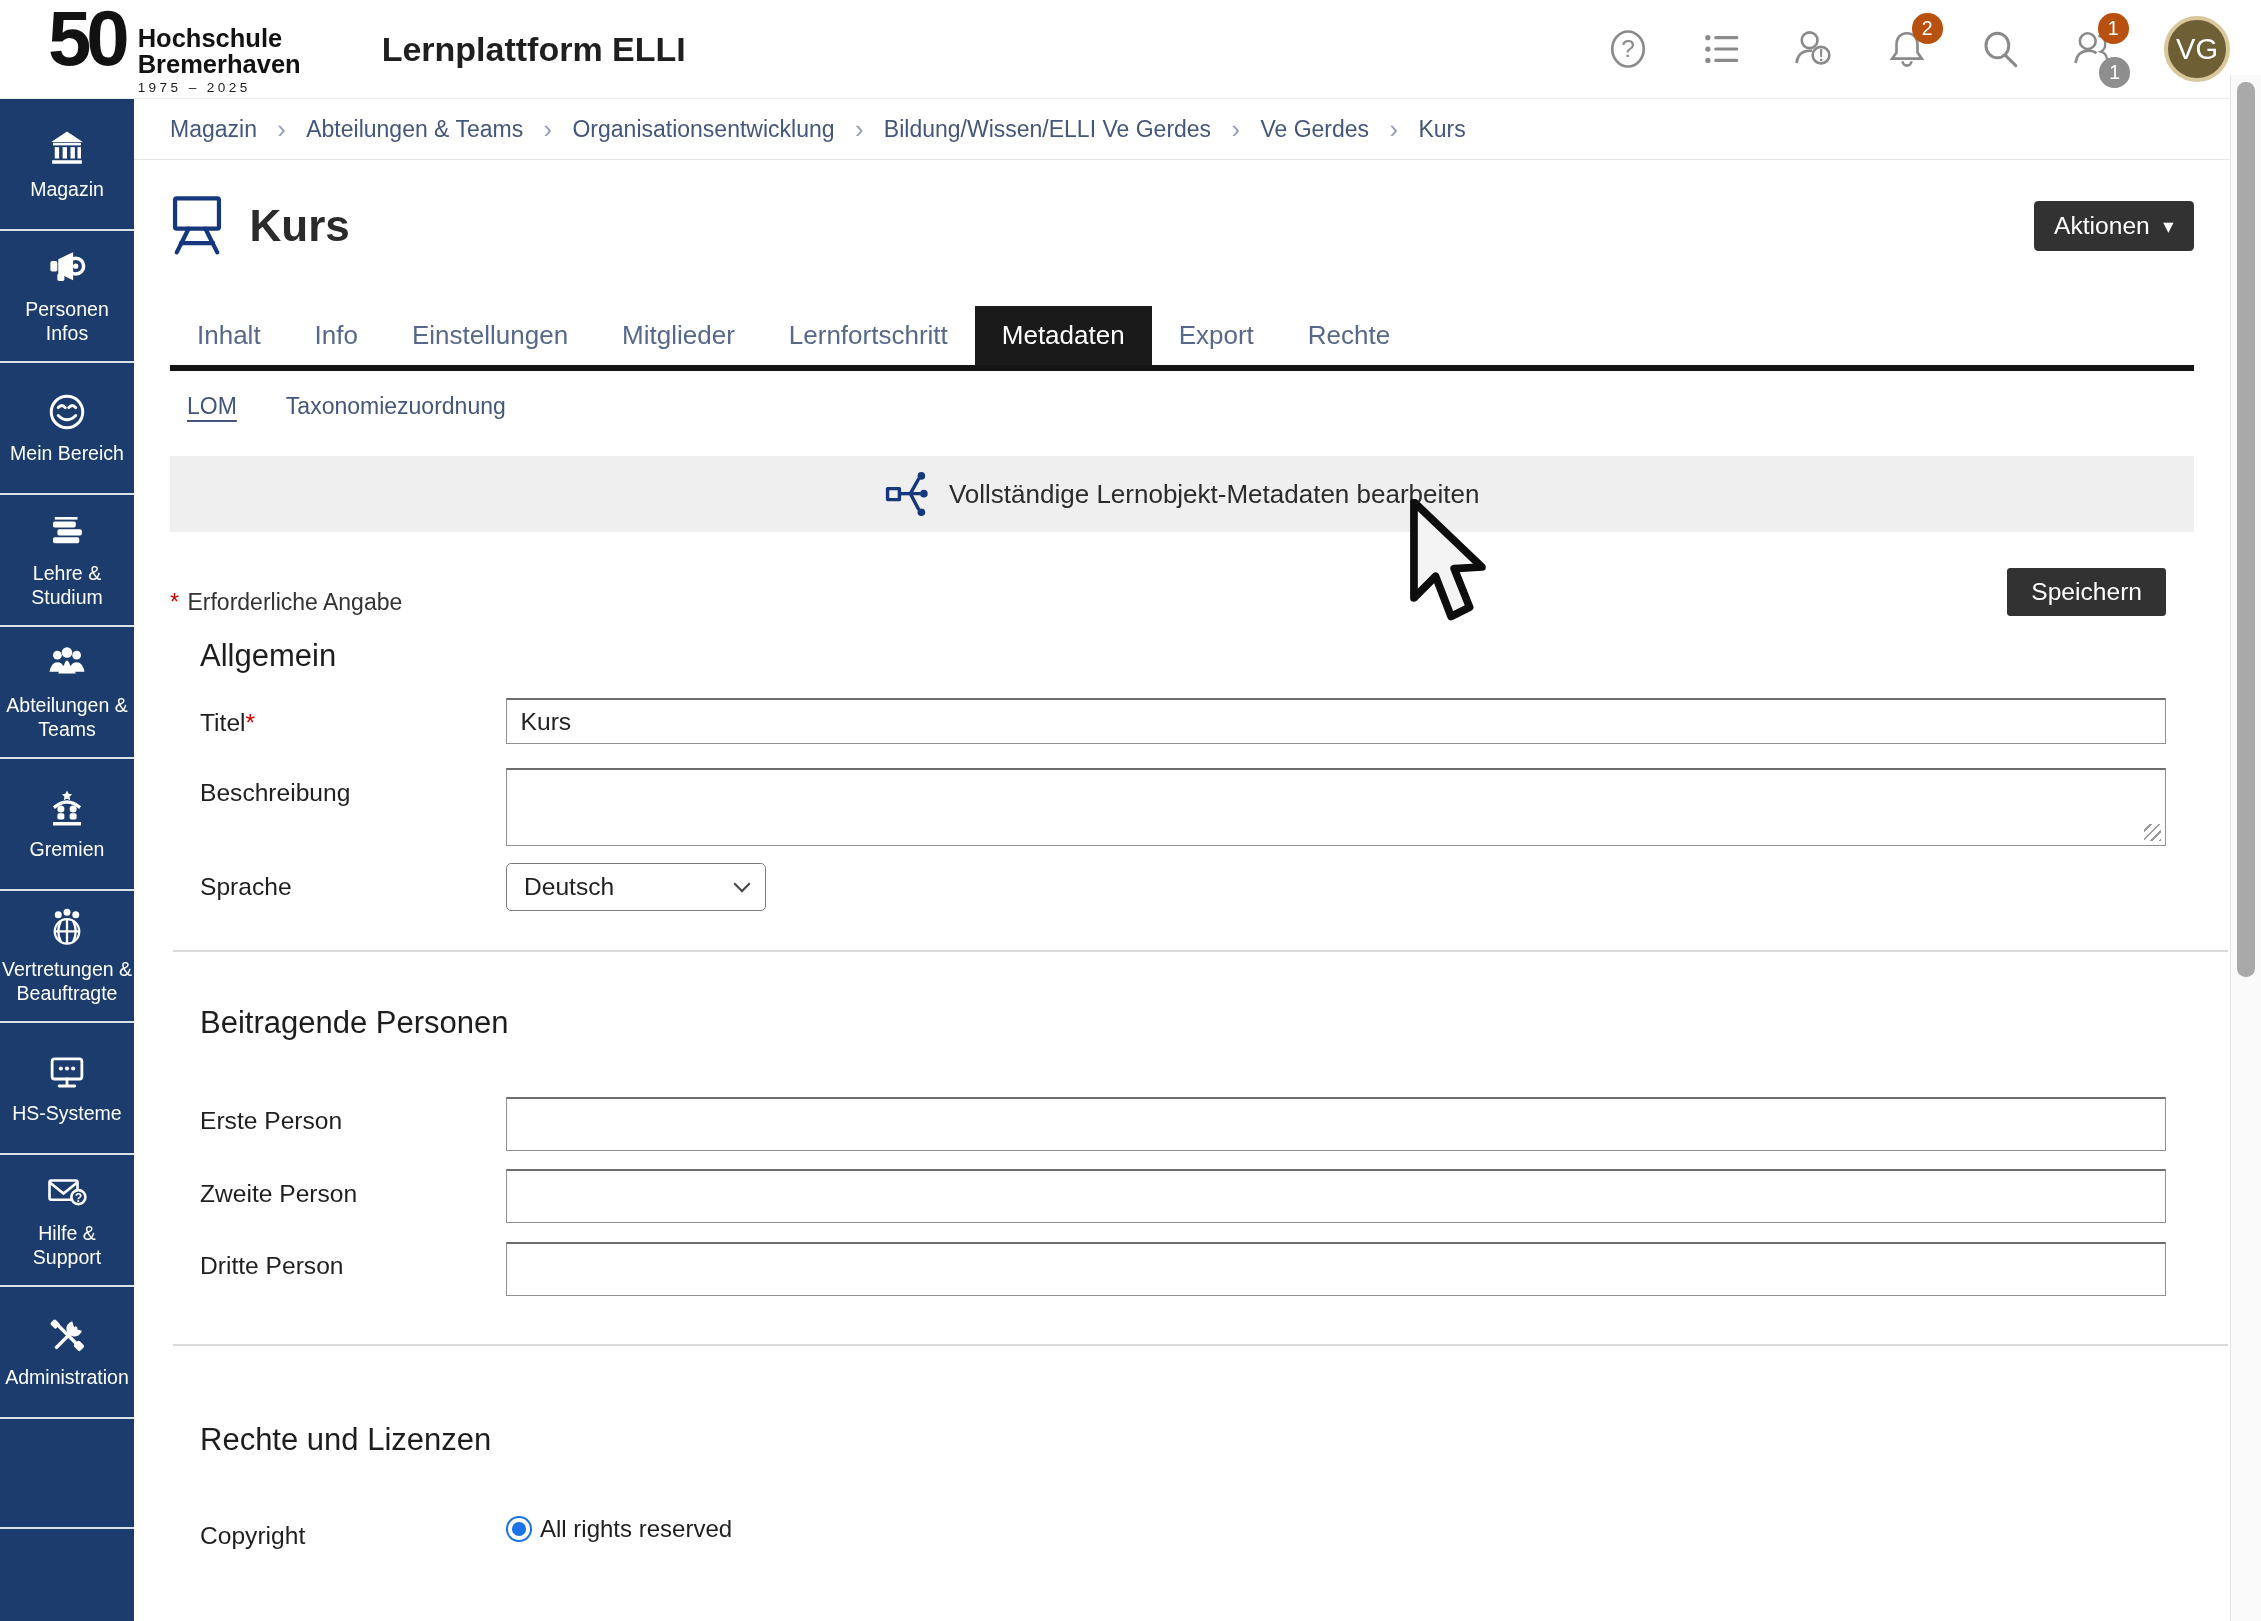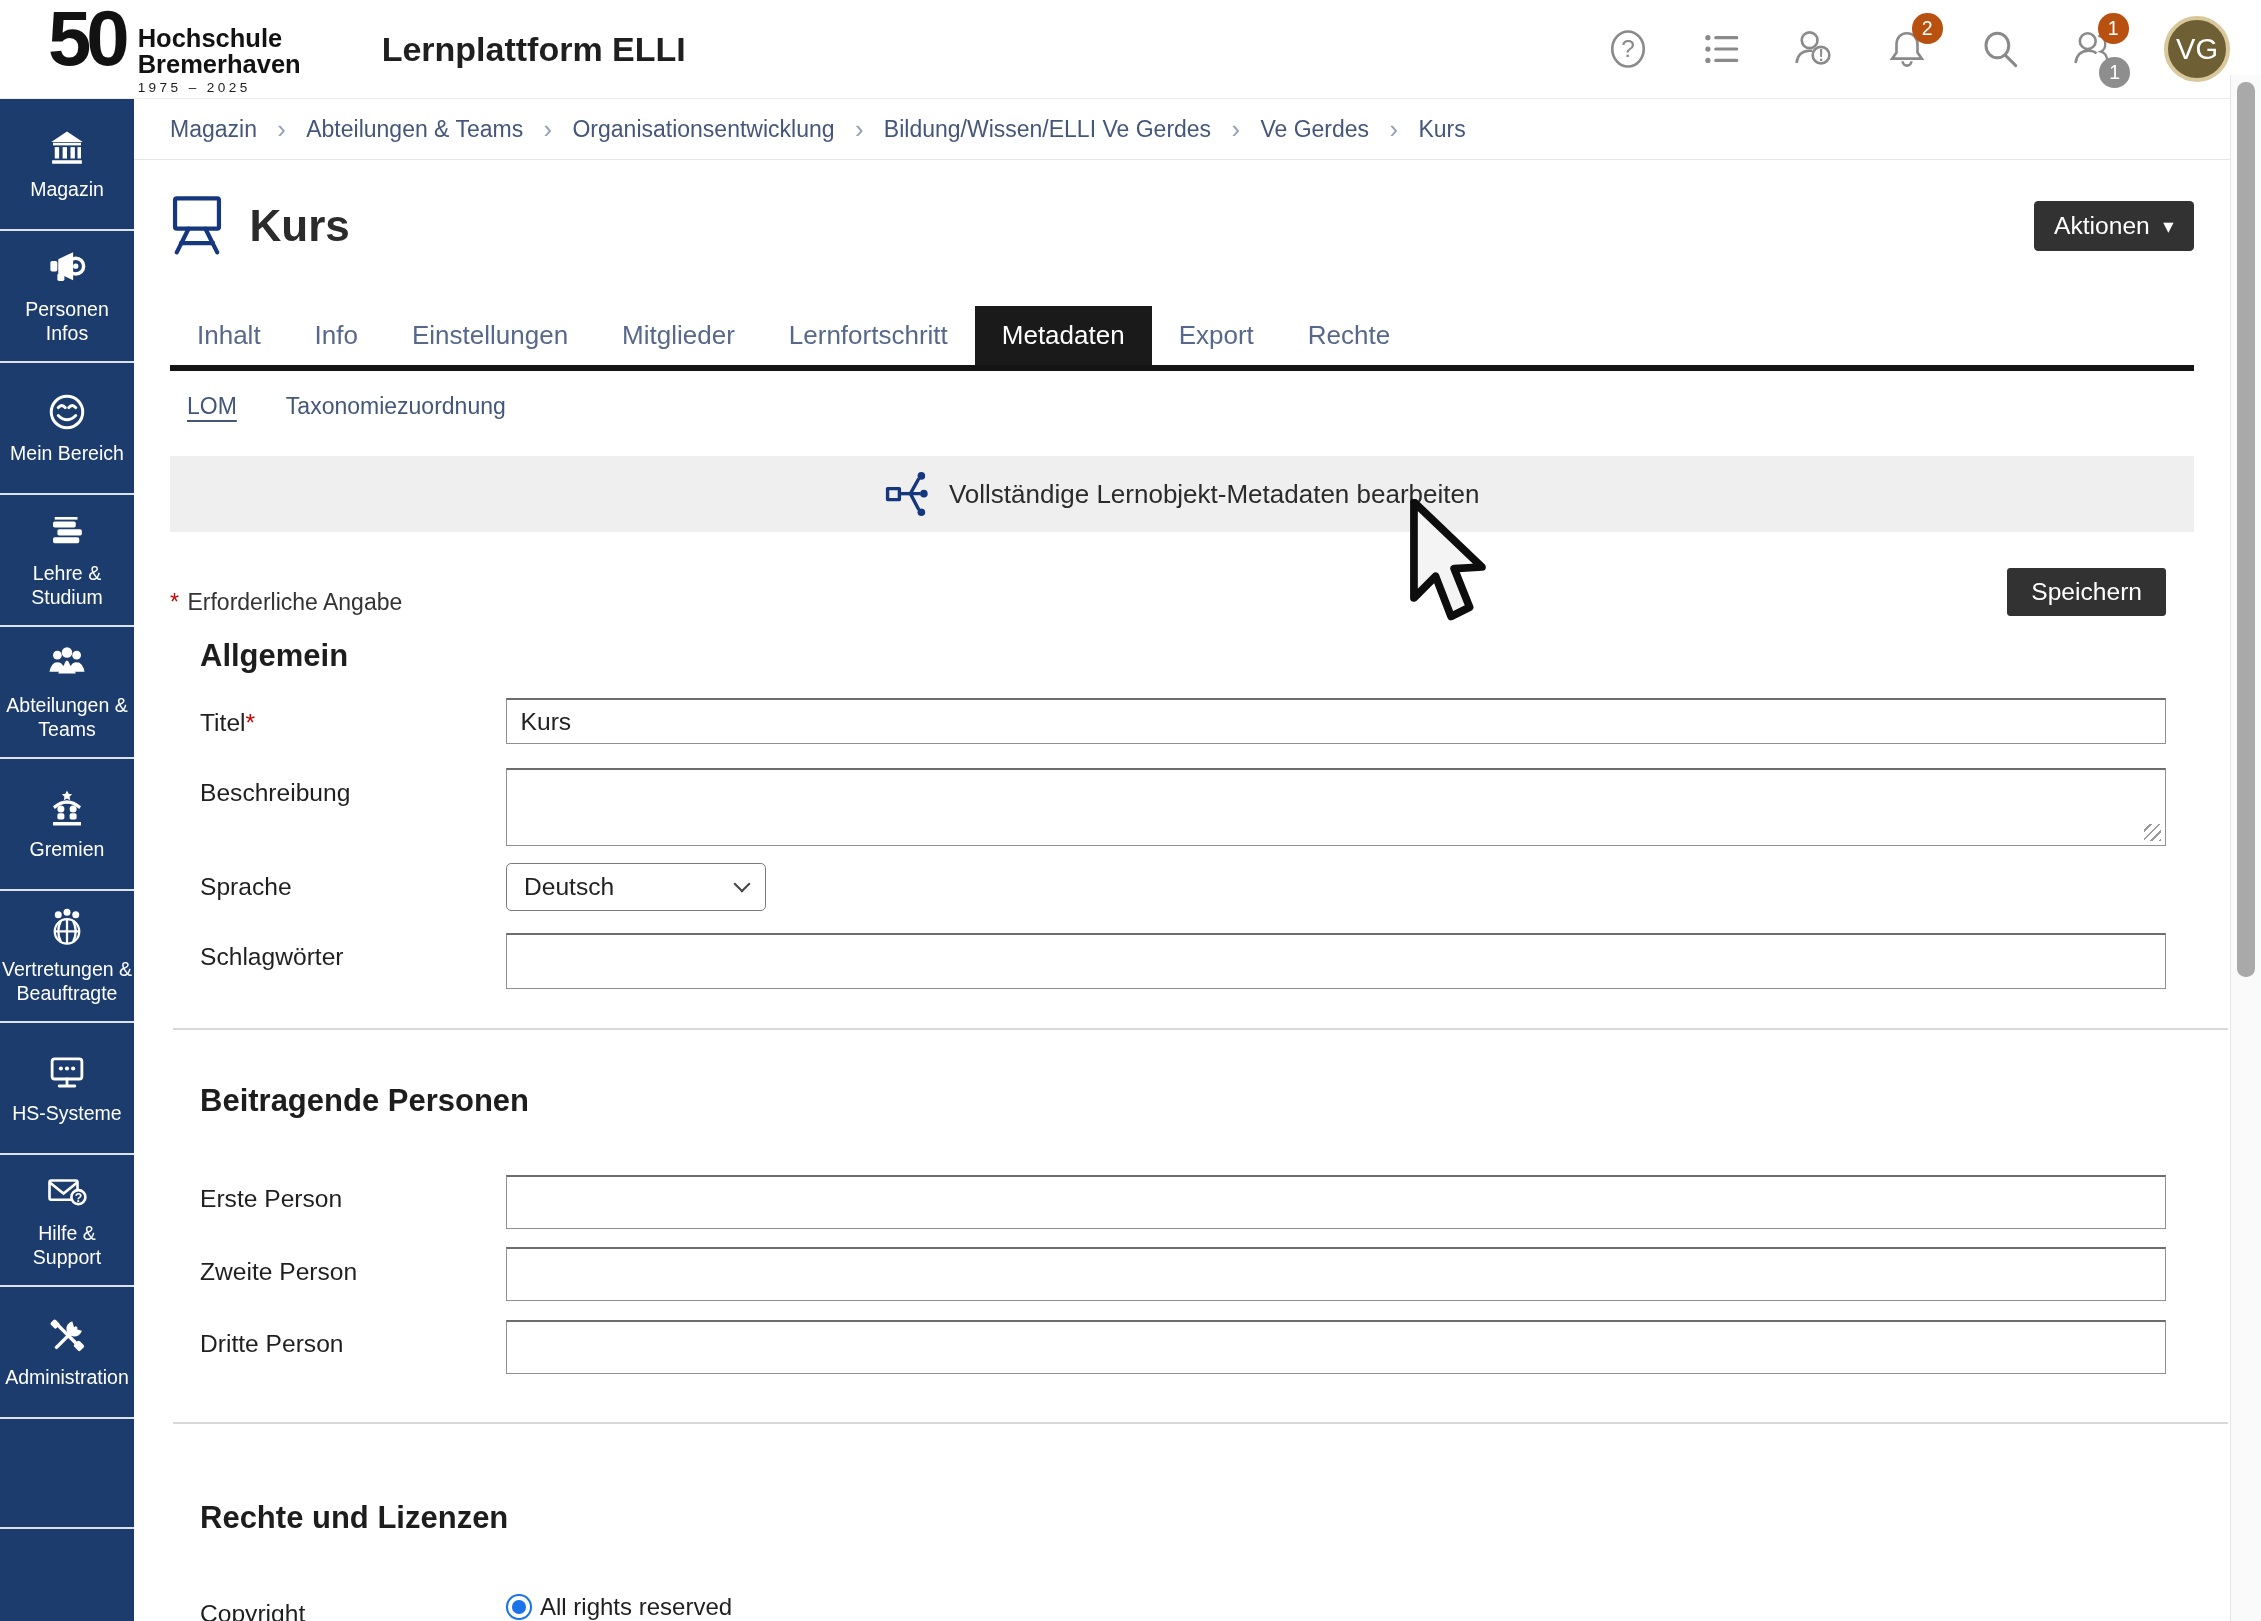--- a/index.html
+++ b/index.html
@@ -59,21 +59,21 @@
   .banner { margin:34px 36px 0 36px; height:76px; background:#efefef; display:flex; align-items:center;
     justify-content:center; gap:20.4px; font-size:26px; color:#2b2b2b; cursor:pointer; }
   .banner svg { width:44px; height:49px; }
 
   .note-row { margin:36px 64px 0 36px; display:flex; align-items:flex-end; }
   .required-note { font-size:23px; color:#333; padding-top:13.6px; }
   .req-star { color:#cc0000; margin-right:8.5px; }
   .save-btn { margin-left:auto; background:#323232; color:#fff; font-size:24.6px; padding:10.2px 24px;
     border-radius:3.4px; border:none; cursor:pointer; }
 
-  .section-h { font-size:31px; font-weight:700; color:#1d1d1d; margin-left:66px; }
+  .section-h { font-size:31px; font-weight:400; color:#1d1d1d; margin-left:66px; }
   .h-allgemein { margin-top:22px; }
   .h-beitragende { margin-top:53px; }
   .h-rechte { margin-top:76px; }
 
   .form { margin:0 64px 0 66px; }
   .frow { display:flex; align-items:flex-start; }
   .flabel { width:306px; flex:0 0 306px; font-size:24.6px; color:#1f1f1f; padding-top:10.2px; }
   .fctl { flex:1; position:relative; }
   .tinput { width:100%; font-size:24.6px; color:#222; padding:0 13.6px; background:#fff;
     border:1.7px solid #919191; border-top:2.5px solid #6d6d6d; outline:none; font-family:"Liberation Sans",sans-serif; }
@@ -366,24 +366,20 @@
     </div>
     <div class="frow r-sprache">
       <div class="flabel">Sprache</div>
       <div class="fctl">
         <div class="selectbox">
           <span>Deutsch</span>
           <span class="sel-chev"></span>
         </div>
       </div>
     </div>
-    <div class="frow r-schlag">
-      <div class="flabel">Schlagwörter</div>
-      <div class="fctl"><input class="tinput h66" type="text" style=""></div>
-    </div>
   </div>
 
   <div class="divider d1"></div>
 
   <div class="section-h h-beitragende">Beitragende Personen</div>
 
   <div class="form">
     <div class="frow r-erste">
       <div class="flabel">Erste Person</div>
       <div class="fctl"><input class="tinput h64" type="text" style=""></div>

